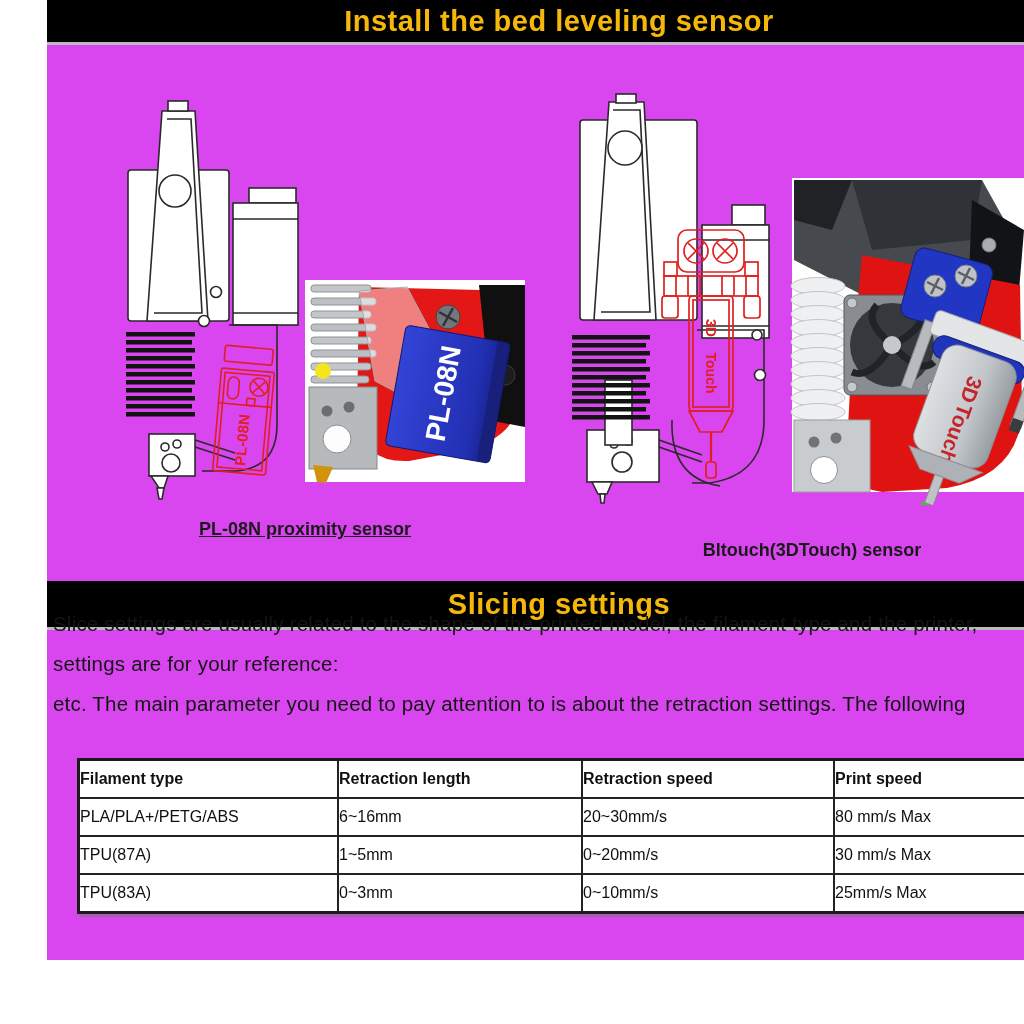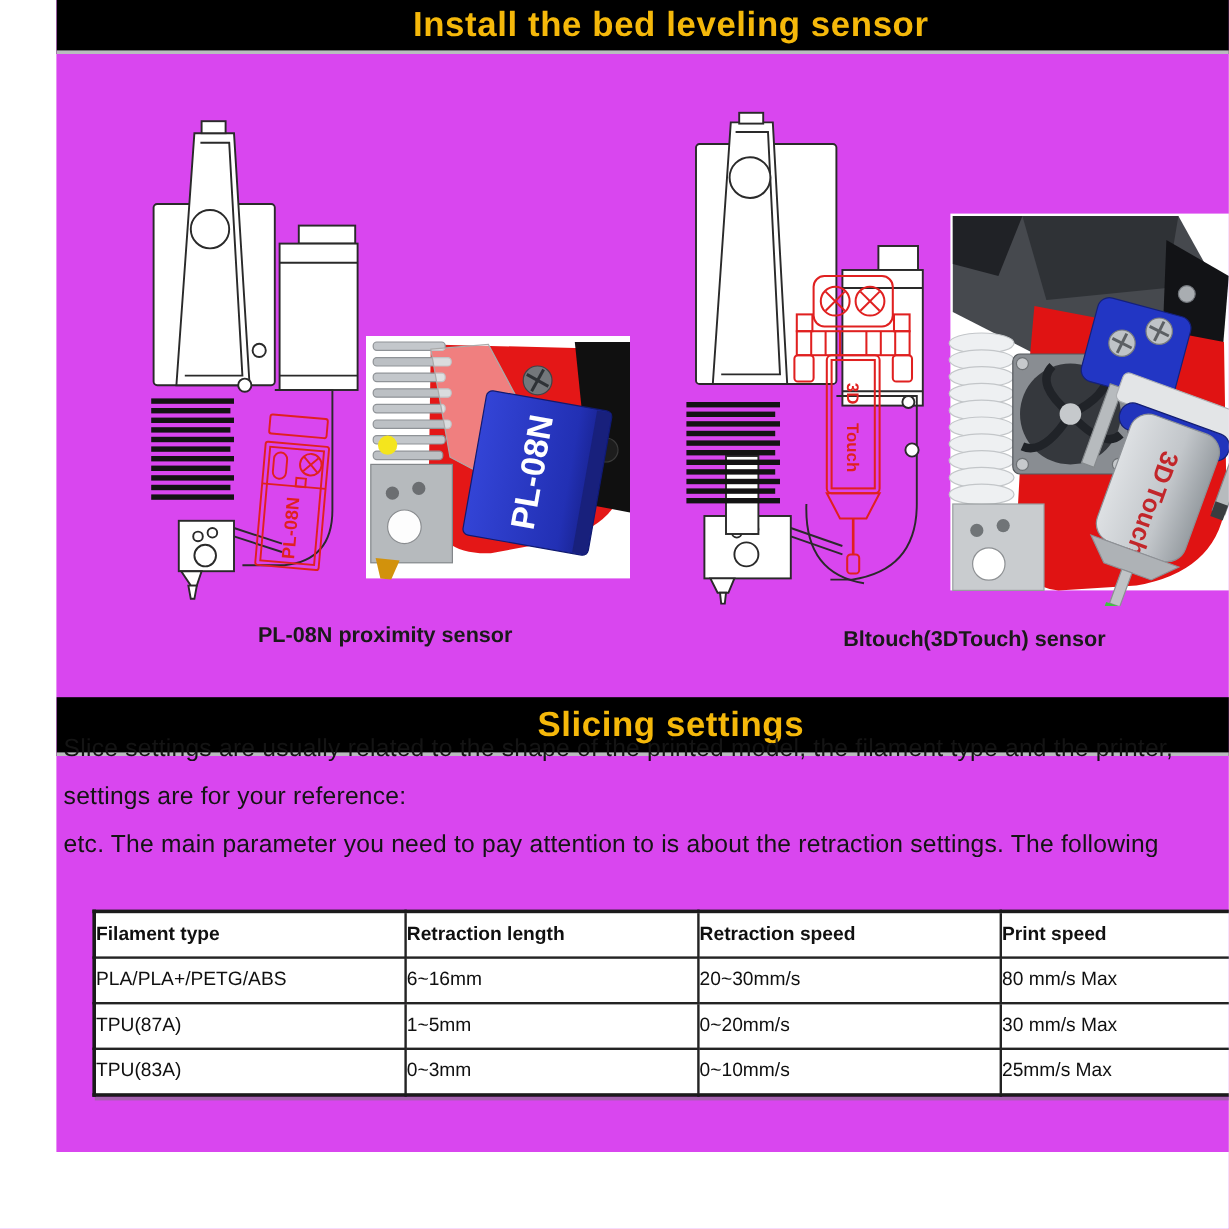--- a/index.html
+++ b/index.html
@@ -4,22 +4,22 @@
 <style>
   html,body{margin:0;padding:0;background:#fff;}
   #page{position:relative;width:1024px;height:960px;background:#d946ef;overflow:hidden;
         font-family:"Liberation Sans", sans-serif;color:#161616;margin-left:47px;}
   .banner{position:absolute;left:0;width:1024px;background:#000;display:flex;
           align-items:center;justify-content:center;border-bottom:3px solid #b9bcbe;}
   .banner .btitle{color:#F5B80A;font-weight:700;font-size:29px;letter-spacing:.5px;}
   #banner-top{top:0;height:42px;}
   #banner-slicing{top:581px;height:46px;}
   .caption{position:absolute;font-weight:700;font-size:18px;color:#1a1a1a;text-align:center;}
-  #caption-left{left:104px;top:519px;width:340px;}
-  #caption-right{left:600px;top:522px;width:330px;}
+  #caption-left{left:88px;top:519px;width:340px;text-decoration:underline;}
+  #caption-right{left:600px;top:540px;width:330px;}
   #paragraph{position:absolute;left:6px;top:604px;width:1014px;}
   #paragraph .pline{height:40px;line-height:40px;font-size:20.5px;letter-spacing:.2px;
                     white-space:nowrap;color:#141414;}
   #spec-table{position:absolute;left:30px;top:758px;width:960px;border-collapse:collapse;
               table-layout:fixed;box-shadow:2px 3px 0 rgba(120,120,120,.55);}
   #spec-table td,#spec-table th{border:2px solid #232323;height:36px;text-align:left;
               font-size:16px;padding:0;color:#101010;background:#fff;}
   #spec-table th{font-weight:700;}
   #spec-table{border:3px solid #1b1b1b;}
   .c1{width:257px;} .c2{width:242px;} .c3{width:250px;} .c4{width:211px;}

